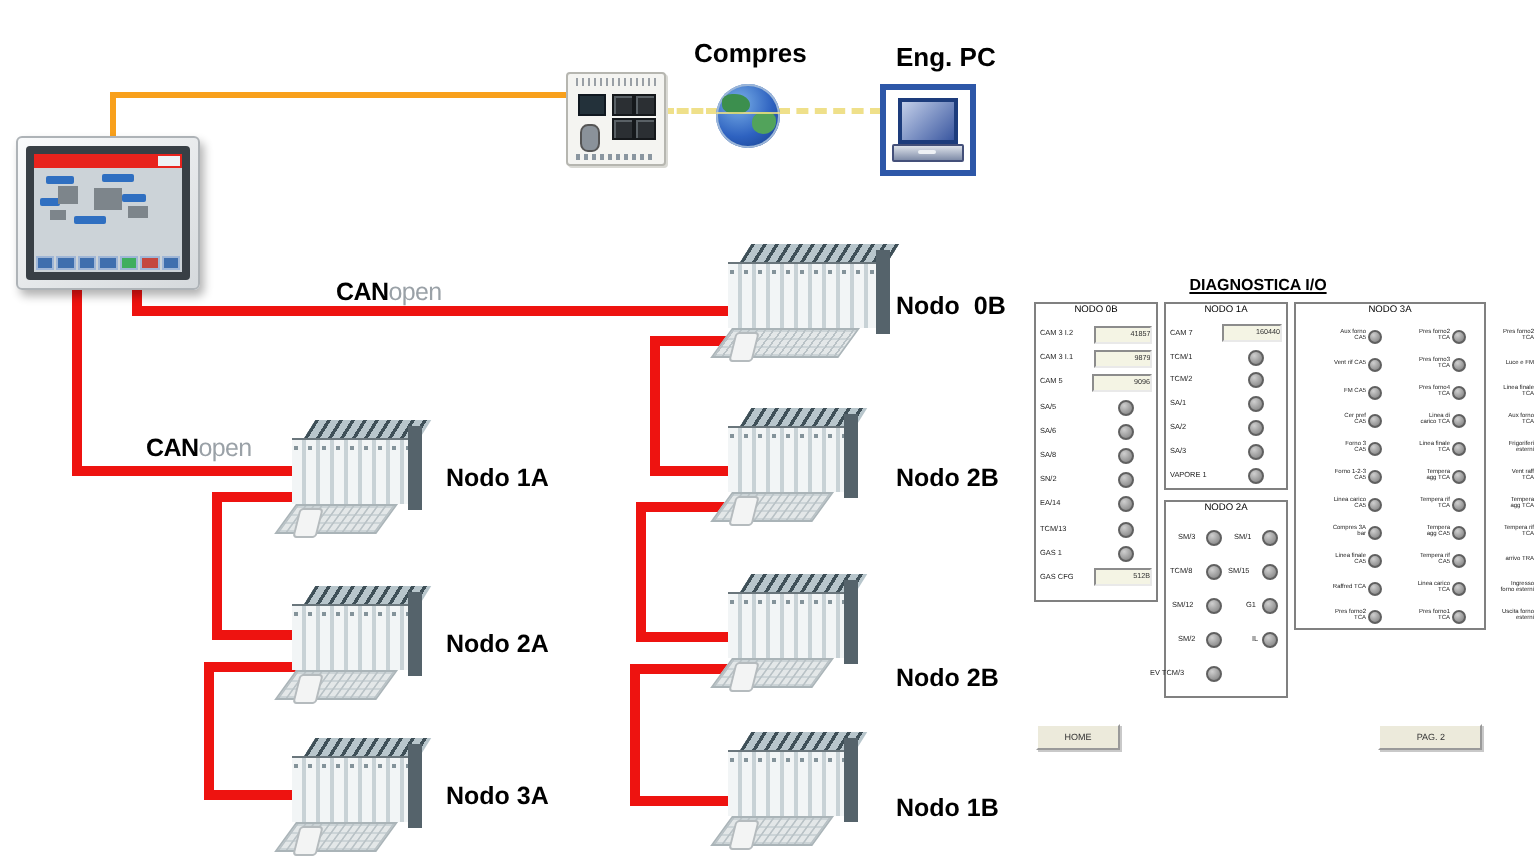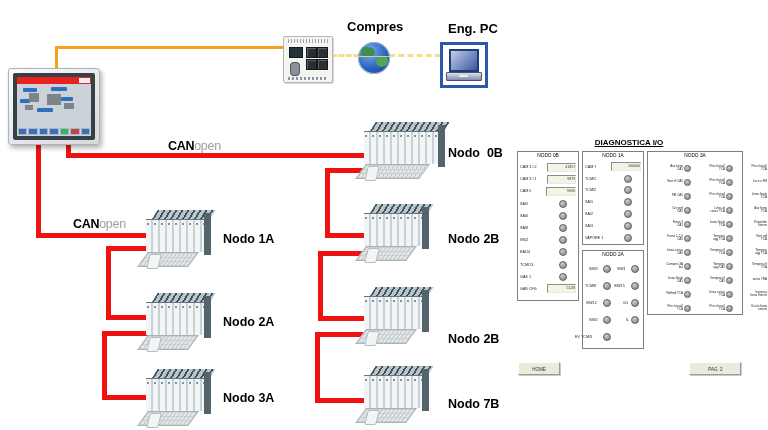--- a/index.html
+++ b/index.html
@@ -277,21 +277,21 @@
   </div>
 </div>
     </div>
 
   <div class="nlabel" style="left:448px;top:146px;">Nodo  0B</div>
   <div class="nlabel" style="left:223px;top:232px;">Nodo 1A</div>
   <div class="nlabel" style="left:223px;top:315px;">Nodo 2A</div>
   <div class="nlabel" style="left:223px;top:391px;">Nodo 3A</div>
   <div class="nlabel" style="left:448px;top:232px;">Nodo 2B</div>
   <div class="nlabel" style="left:448px;top:332px;">Nodo 2B</div>
-  <div class="nlabel" style="left:448px;top:397px;">Nodo 7B</div>
+  <div class="nlabel" style="left:448px;top:397px;">Nodo 1B</div>
 
   <div class="diag">
     <div class="diag-title">DIAGNOSTICA I/O</div>
 
     <div class="dgroup g0b">
       <div class="gtitle">NODO 0B</div>
       <div id="g0b-body">
           <div class="drow">
             <span class="dlbl">CAM 3 I.2</span>
             <span class="valbox">

